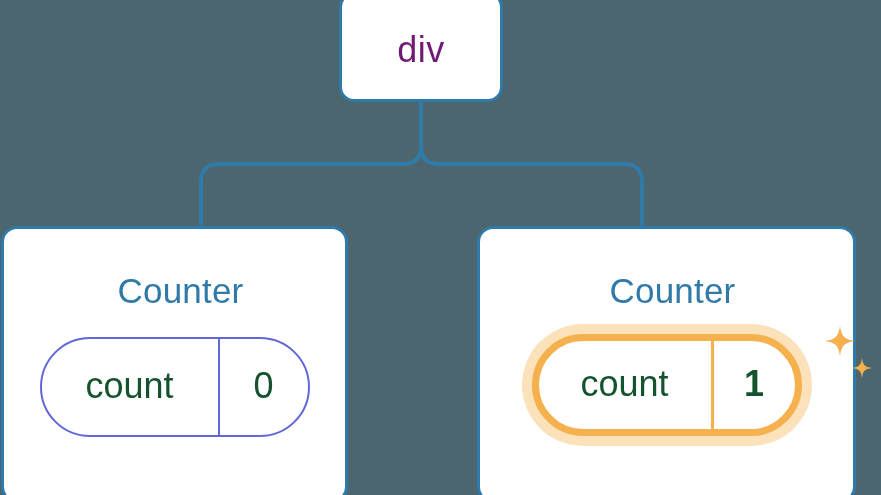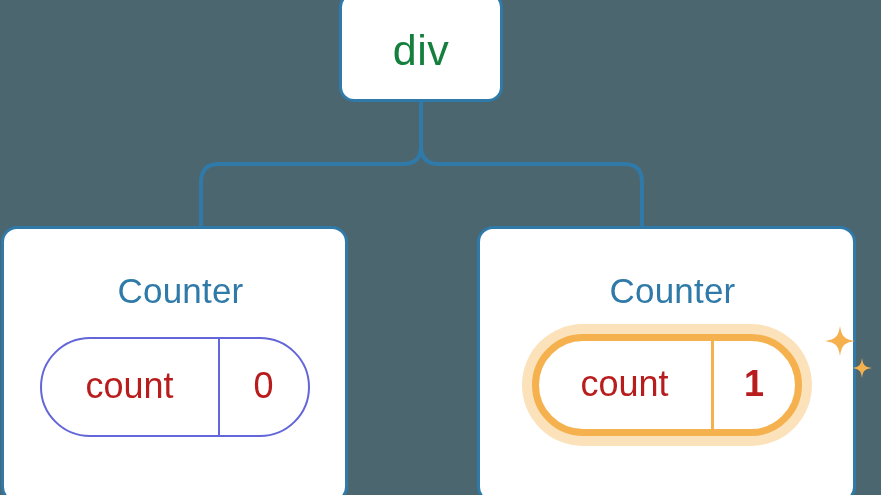--- a/index.html
+++ b/index.html
@@ -40,22 +40,22 @@
     background: #ffffff;
     border: 3px solid #2f7aa8;
     border-radius: 15px;
     box-sizing: border-box;
     z-index: 3;
     display: flex;
     align-items: center;
     justify-content: center;
   }
   .root-label {
-    color: #15803d;
-    font-size: 43px;
+    color: #701a75;
+    font-size: 36px;
     font-weight: 400;
     letter-spacing: 0.5px;
     line-height: 1;
     padding-top: 6px;
   }
 
   
   .card {
     position: absolute;
     background: #ffffff;
@@ -108,21 +108,21 @@
     width: 270px;
     height: 102px;
     border: 7px solid #f5b14e;
     box-shadow: 0 0 0 10px #fce2bb;
   }
 
   .pill-key, .pill-val {
     display: flex;
     align-items: center;
     justify-content: center;
-    color: #b91c1c;
+    color: #14532d;
     line-height: 1;
   }
   .pill-key {
     flex: 0 0 auto;
     width: 176px;
     font-size: 36px;
     font-weight: 400;
     padding-bottom: 3px;
   }
   .pill-val {

